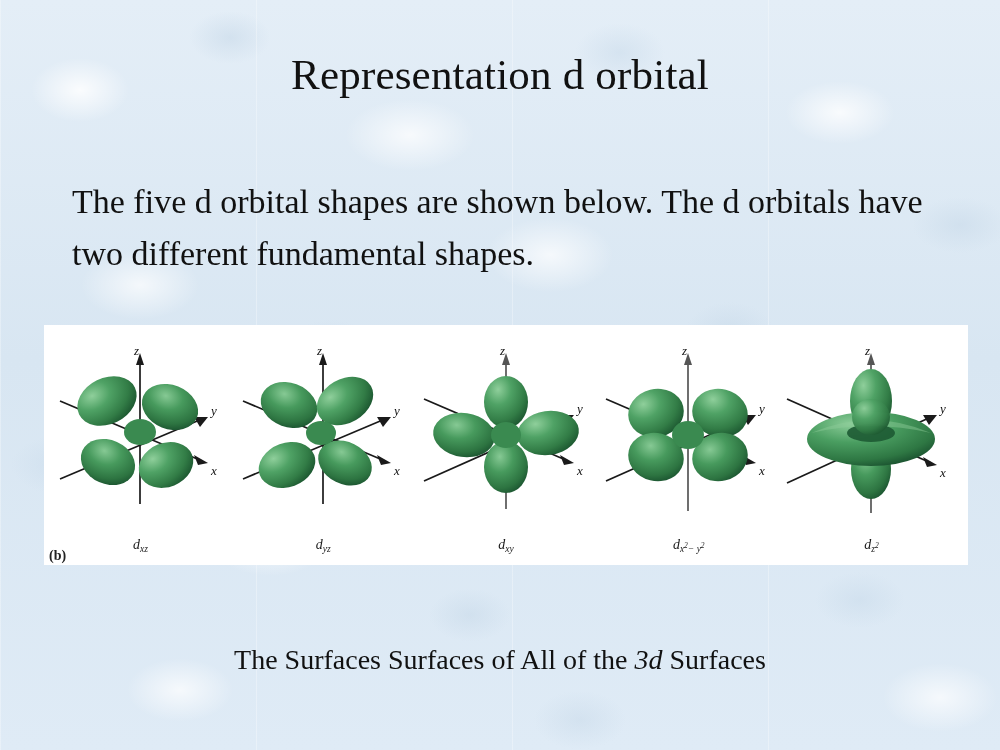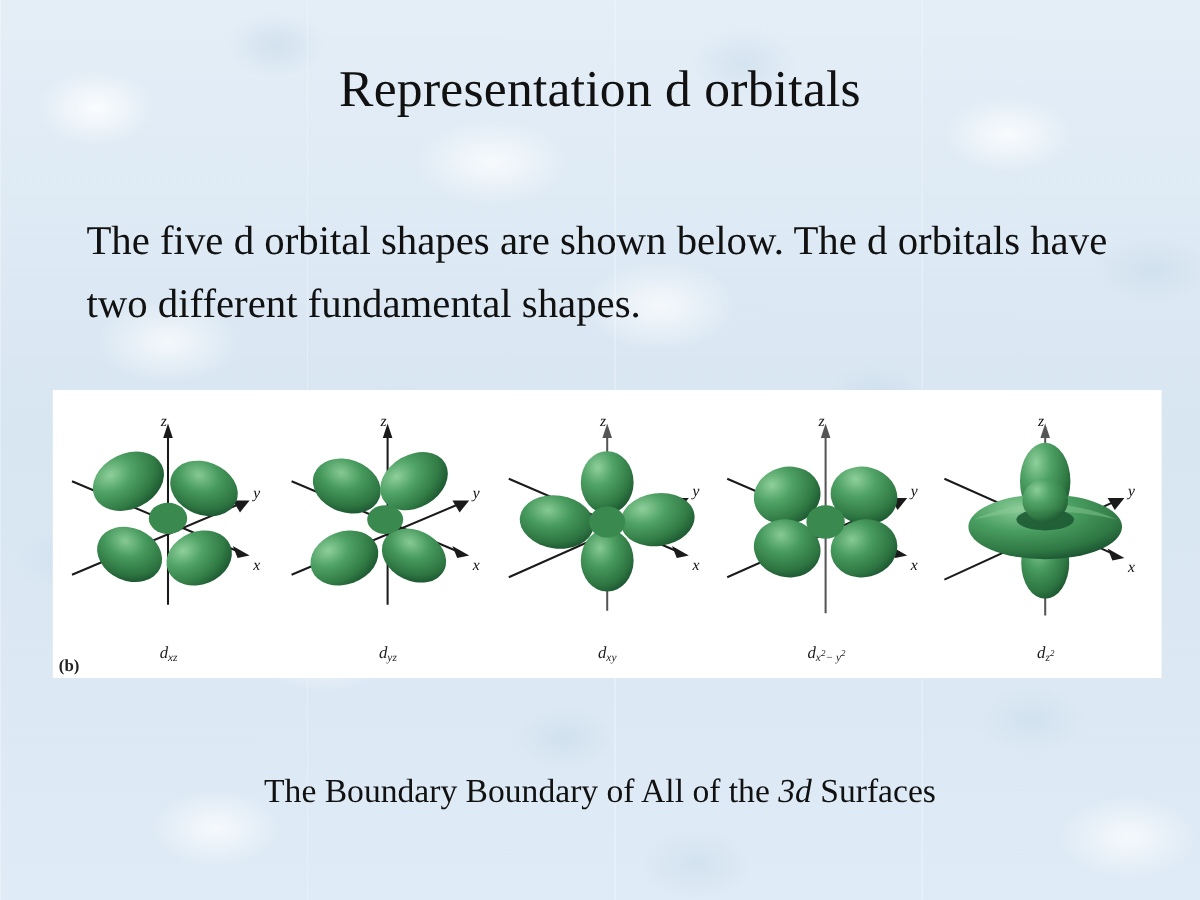--- a/index.html
+++ b/index.html
@@ -160,21 +160,21 @@
     color: #111111;
     font-family: "Liberation Serif", serif;
   }
   .caption .ital { font-style: italic; }
 </style>
 </head>
 <body>
 
 <div class="slide">
 
-  <h1 class="title">Representation d orbitals</h1>
+  <h1 class="title">Representation d orbital</h1>
 
   <p class="body-text">The five d orbital shapes are shown below. The d orbitals have two different fundamental shapes.</p>
 
   <div class="figure-panel">
 
     <div class="orbitals-row">
 
       <div class="orbital-cell">
         <svg class="orbital-svg" viewBox="0 0 181 205">
           <defs>
@@ -348,16 +348,16 @@
           <span>d</span><sub><span>z</span><sup>2</sup></sub>
         </div>
       </div>
 
     </div>
 
     <div class="figure-tag">(b)</div>
   </div>
 
   <div class="caption">
-    <span>The Boundary Boundary of All of the </span><span class="ital">3d</span><span> Surfaces</span>
+    <span>The Surfaces Surfaces of All of the </span><span class="ital">3d</span><span> Surfaces</span>
   </div>
 
 </div>
 
 </body></html>

